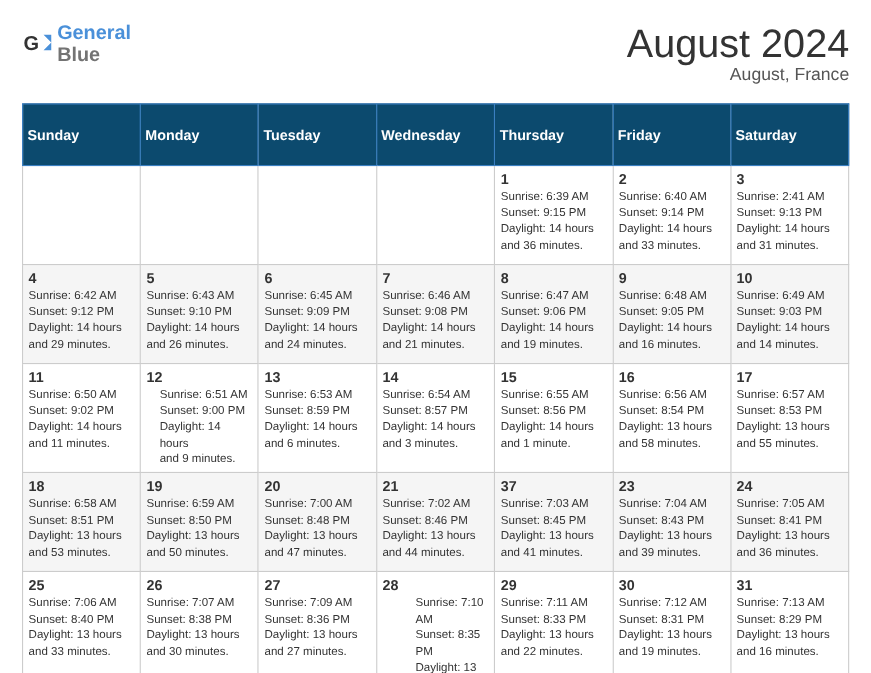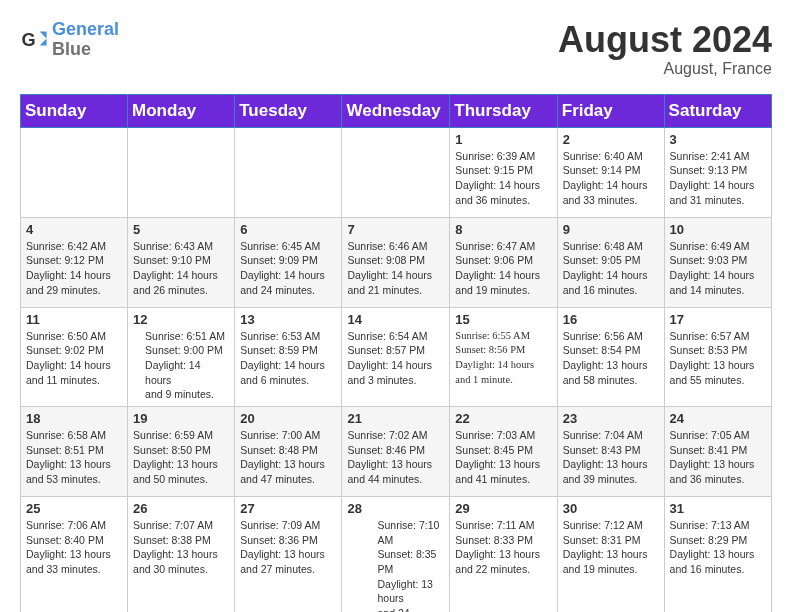--- a/index.html
+++ b/index.html
@@ -32,39 +32,39 @@
     }
     .logo-icon {
       width: 28px;
       height: 28px;
     }
     .title-section {
       text-align: right;
     }
     .month-year {
       font-size: 36px;
-      font-weight: bold;
+      font-weight: normal;
       color: #333;
       line-height: 1.1;
     }
     .location {
       font-size: 16px;
       color: #555;
     }
     .calendar {
       width: 100%;
       border-collapse: collapse;
       font-size: 11px;
     }
     .calendar th {
-      background: #6d28d9;
+      background: #0c4a6e;
       color: #fff;
-      padding: 6px 4px;
+      padding: 20px 4px;
       text-align: left;
-      font-size: 17px;
+      font-size: 13px;
       font-weight: bold;
       border: 1px solid #3a7fc1;
     }
     .calendar td {
       border: 1px solid #ccc;
       vertical-align: top;
       padding: 4px 5px;
       width: 108px;
       height: 90px;
       background: #fff;
@@ -222,21 +222,21 @@
         </td>
         <td>
           <div class="day-number">14</div>
           <div class="day-info" style="white-space: pre-line;">Sunrise: 6:54 AM
 Sunset: 8:57 PM
 Daylight: 14 hours
 and 3 minutes.</div>
         </td>
         <td>
           <div class="day-number">15</div>
-          <div class="day-info" style="white-space: pre-line; font-family: Liberation Serif, serif;">Sunrise: 6:55 AM
+          <div class="day-info" style="white-space: pre-line;">Sunrise: 6:55 AM
 Sunset: 8:56 PM
 Daylight: 14 hours
 and 1 minute.</div>
         </td>
         <td>
           <div class="day-number">16</div>
           <div class="day-info" style="white-space: pre-line;">Sunrise: 6:56 AM
 Sunset: 8:54 PM
 Daylight: 13 hours
 and 58 minutes.</div>
@@ -272,21 +272,21 @@
 and 47 minutes.</div>
         </td>
         <td>
           <div class="day-number">21</div>
           <div class="day-info" style="white-space: pre-line;">Sunrise: 7:02 AM
 Sunset: 8:46 PM
 Daylight: 13 hours
 and 44 minutes.</div>
         </td>
         <td>
-          <div class="day-number">22</div>
+          <div class="day-number">37</div>
           <div class="day-info" style="white-space: pre-line;">Sunrise: 7:03 AM
 Sunset: 8:45 PM
 Daylight: 13 hours
 and 41 minutes.</div>
         </td>
         <td>
           <div class="day-number">23</div>
           <div class="day-info" style="white-space: pre-line;">Sunrise: 7:04 AM
 Sunset: 8:43 PM
 Daylight: 13 hours

